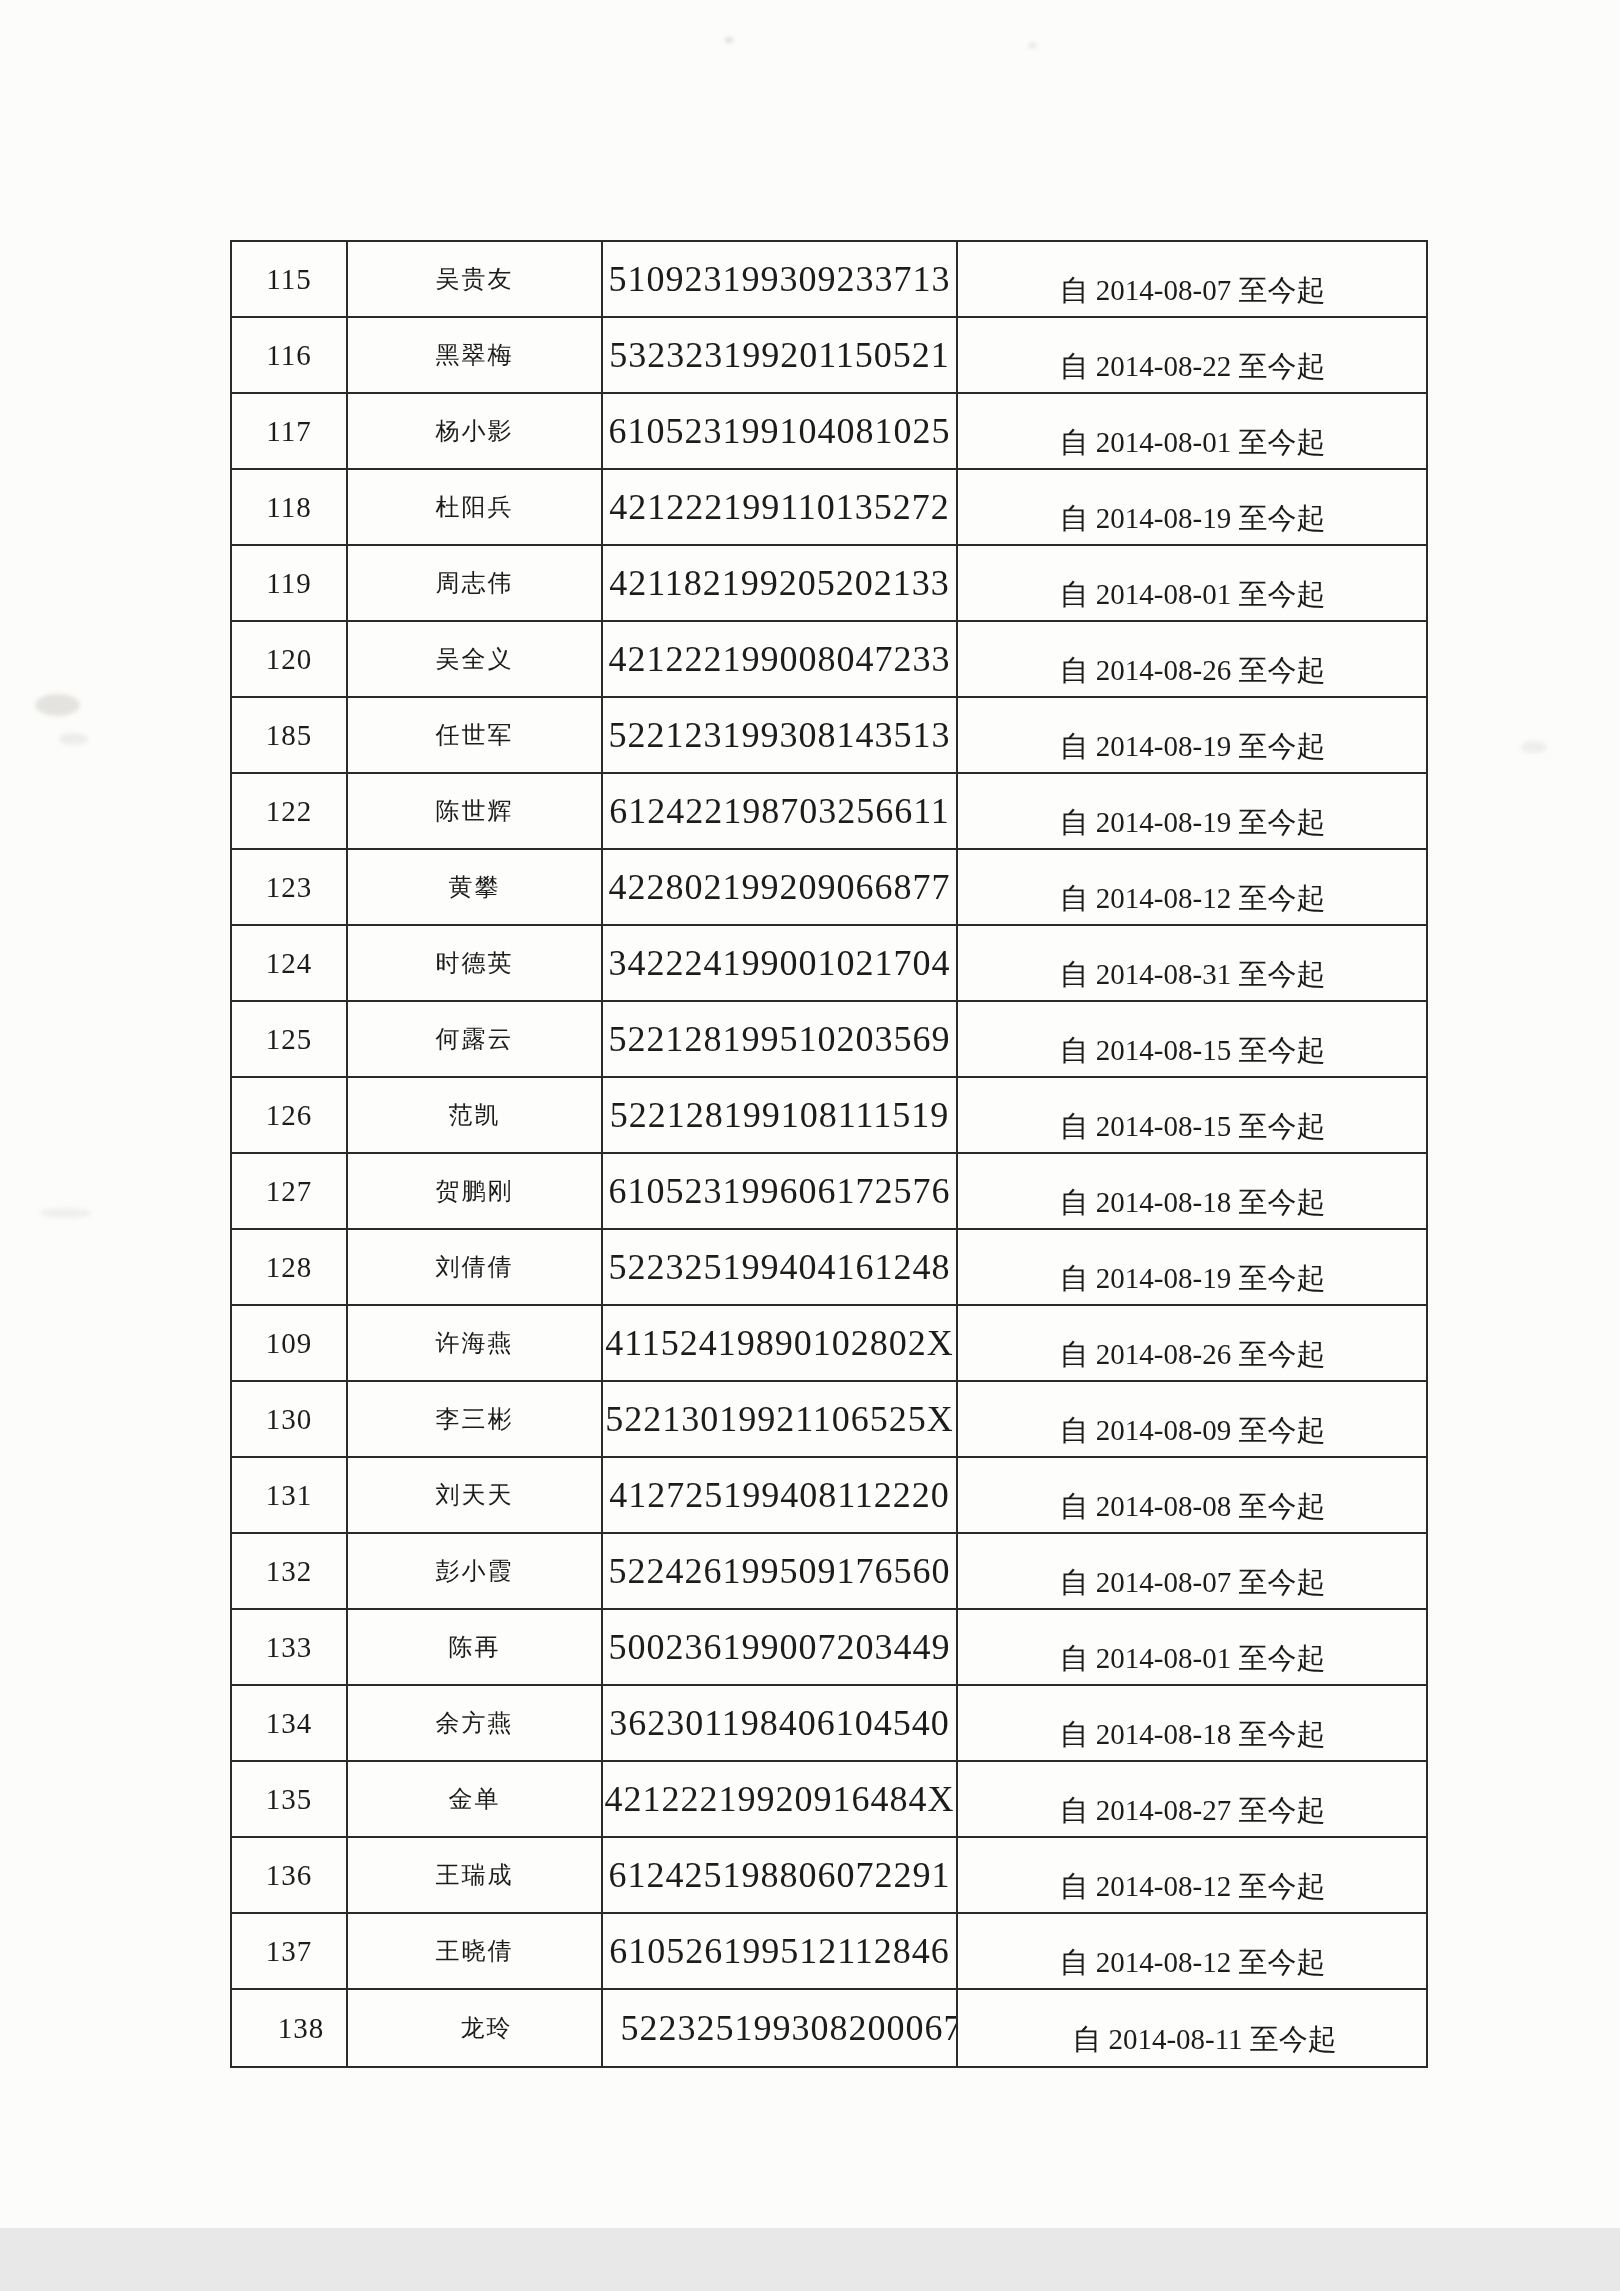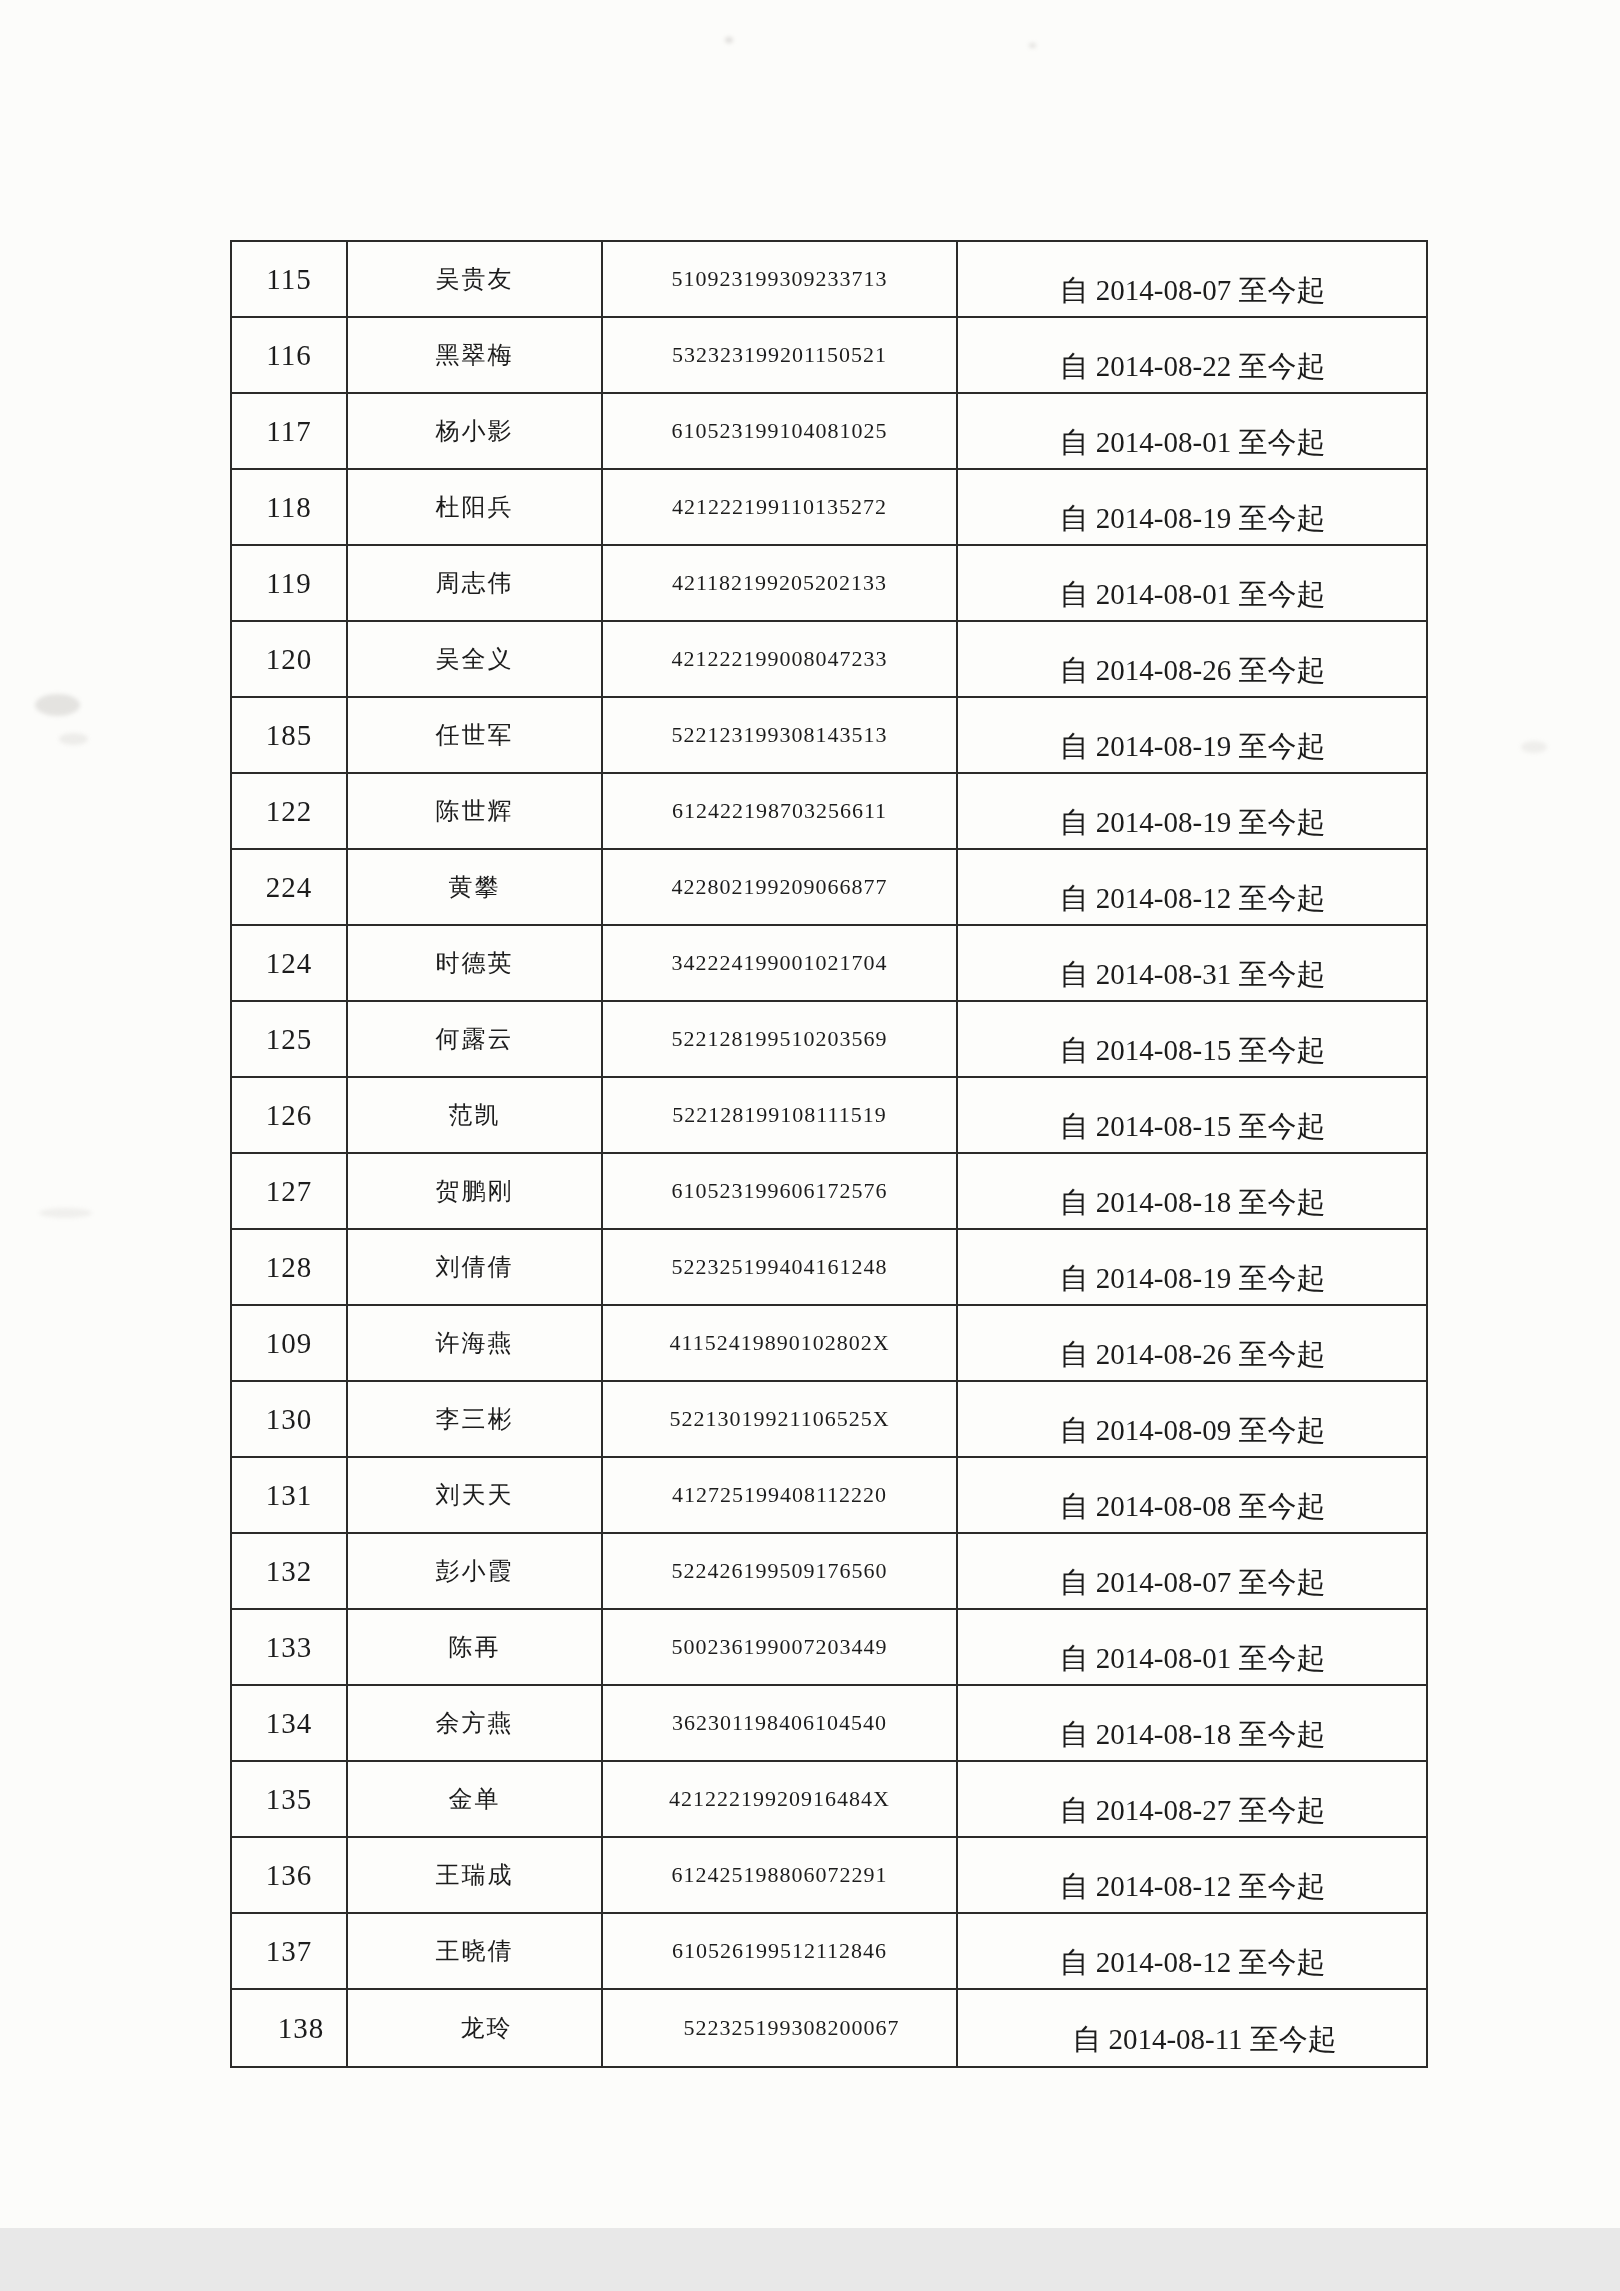--- a/index.html
+++ b/index.html
@@ -53,21 +53,21 @@
     border-bottom: 2px solid #2c2b29;
     box-sizing: border-box;
     white-space: nowrap;
     overflow: hidden;
   }
   .row .cell:nth-child(4) { border-right: none; margin-top: 24px; }
   .row:last-child .cell { border-bottom: none; padding-left: 24px; }
 
   .c-no     { font-size: 29px; letter-spacing: 1px; }
   .c-name   { font-size: 24px; letter-spacing: 2px; }
-  .c-id     { font-size: 22px; letter-spacing: 1px; }
+  .c-id     { font-size: 36px; letter-spacing: 1px; }
   .c-period { font-size: 29px; }
 </style>
 </head>
 <body>
 
 <div class="page">
   <div class="artifact a1"></div>
   <div class="artifact a2"></div>
   <div class="artifact a3"></div>
   <div class="artifact a4"></div>
@@ -125,21 +125,21 @@
   </div>
 
   <div class="row">
     <div class="cell c-no">122</div>
     <div class="cell c-name">陈世辉</div>
     <div class="cell c-id">612422198703256611</div>
     <div class="cell c-period">自 2014-08-19 至今起</div>
   </div>
 
   <div class="row">
-    <div class="cell c-no">224</div>
+    <div class="cell c-no">123</div>
     <div class="cell c-name">黄攀</div>
     <div class="cell c-id">422802199209066877</div>
     <div class="cell c-period">自 2014-08-12 至今起</div>
   </div>
 
   <div class="row">
     <div class="cell c-no">124</div>
     <div class="cell c-name">时德英</div>
     <div class="cell c-id">342224199001021704</div>
     <div class="cell c-period">自 2014-08-31 至今起</div>

